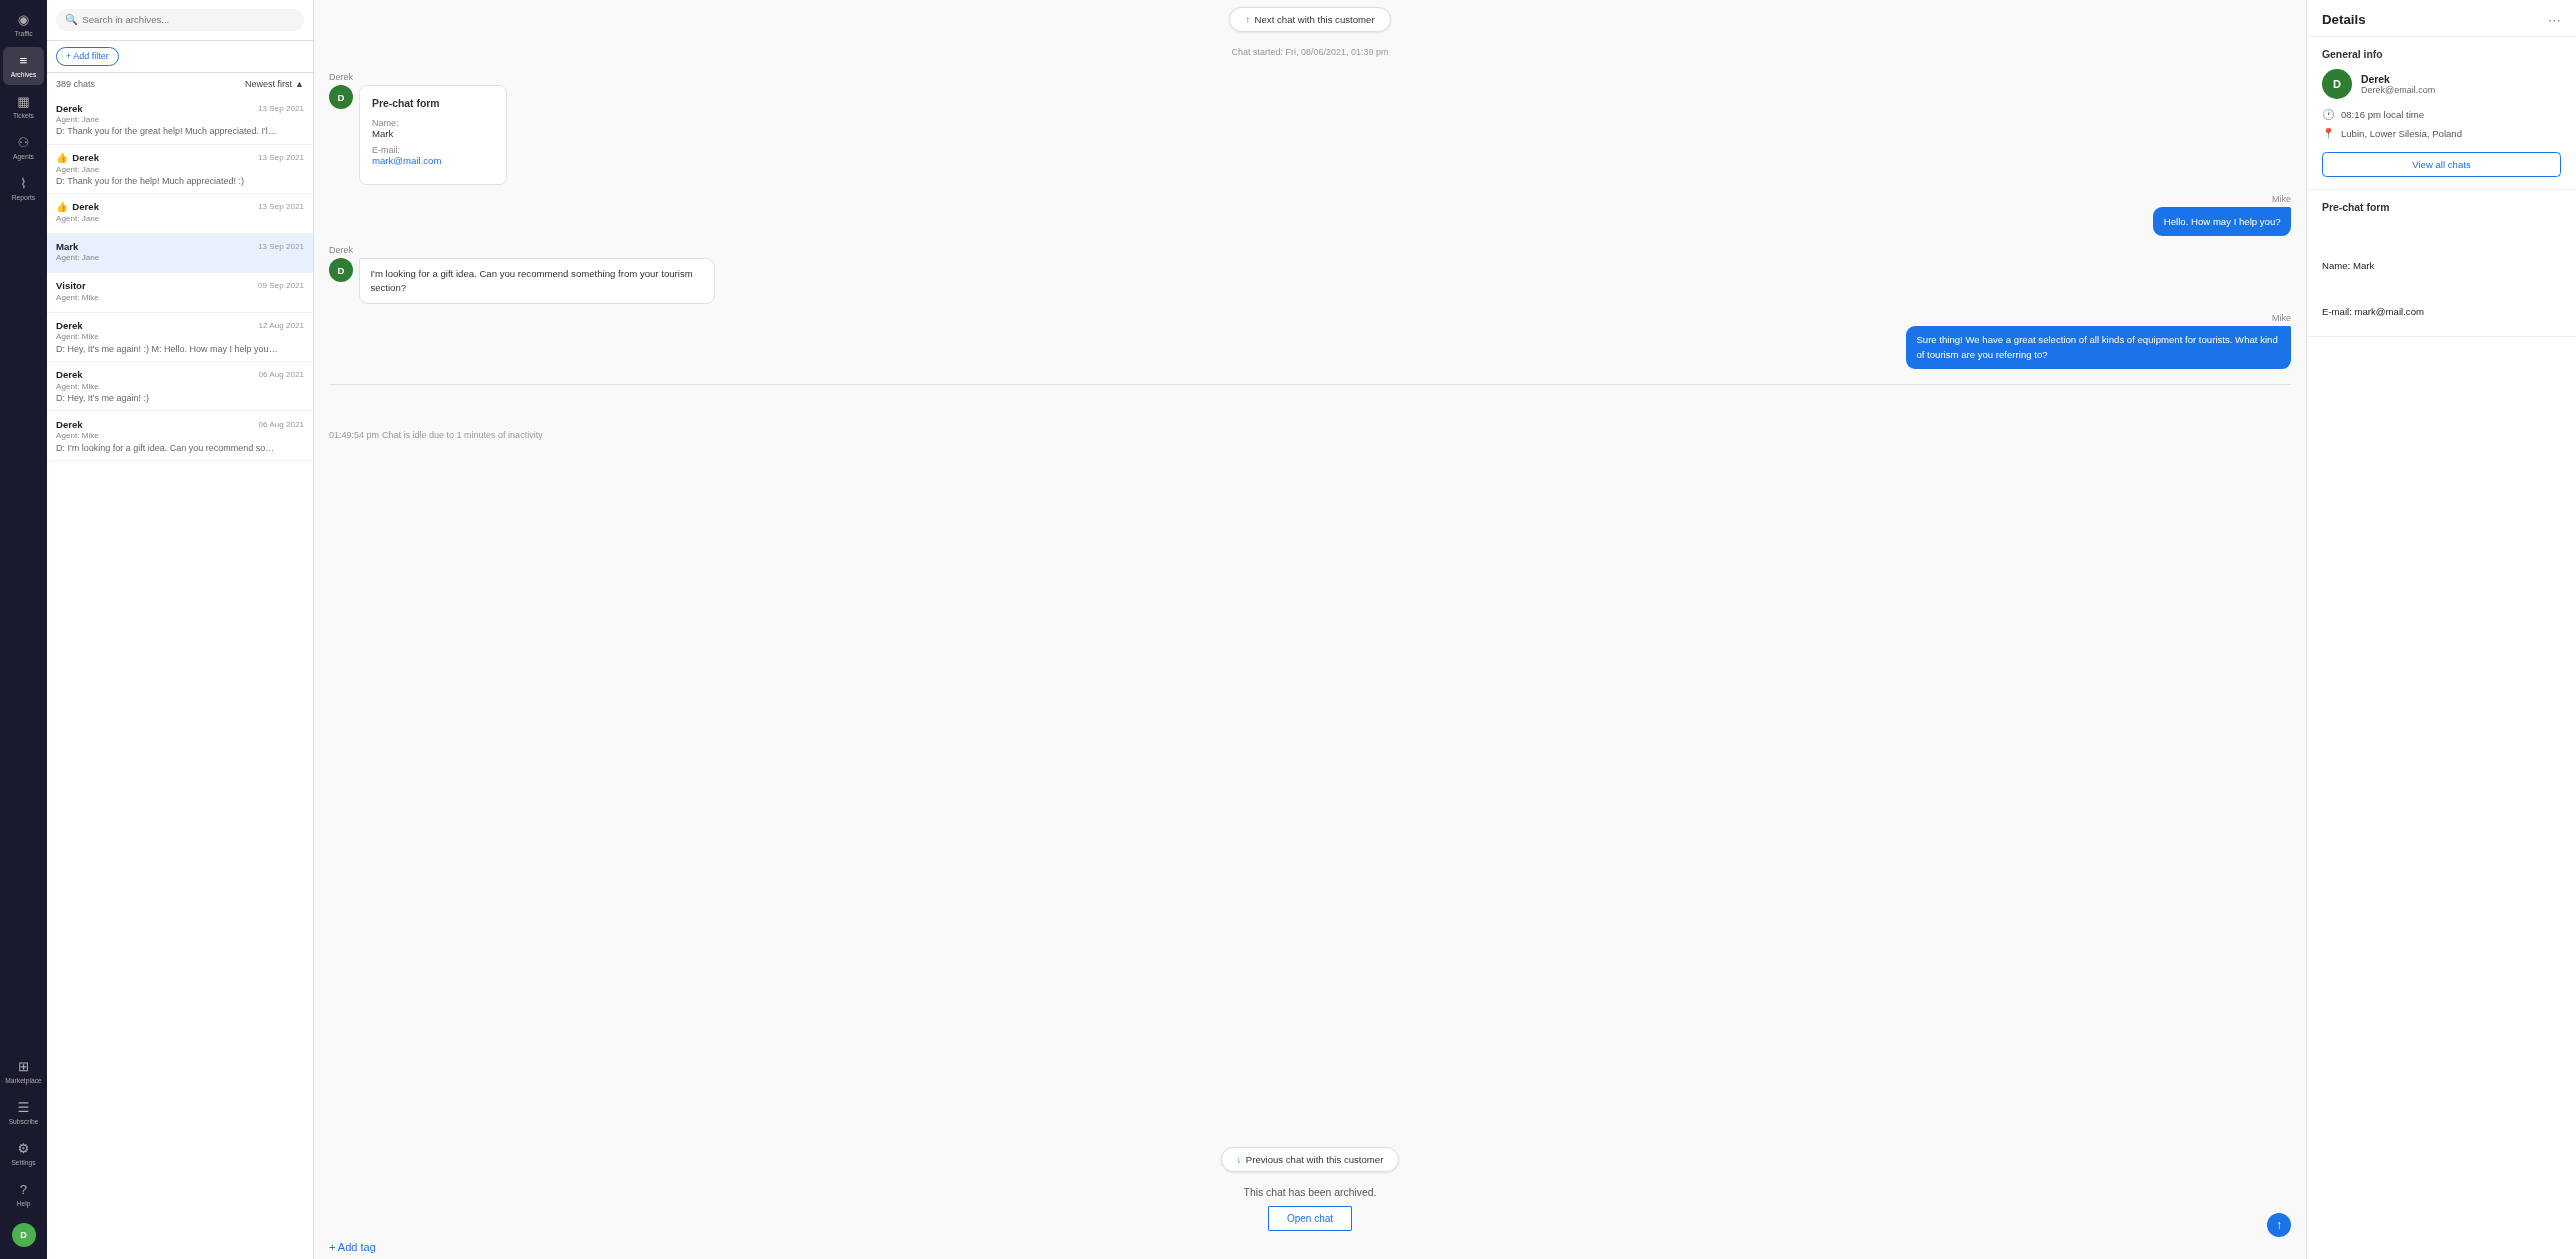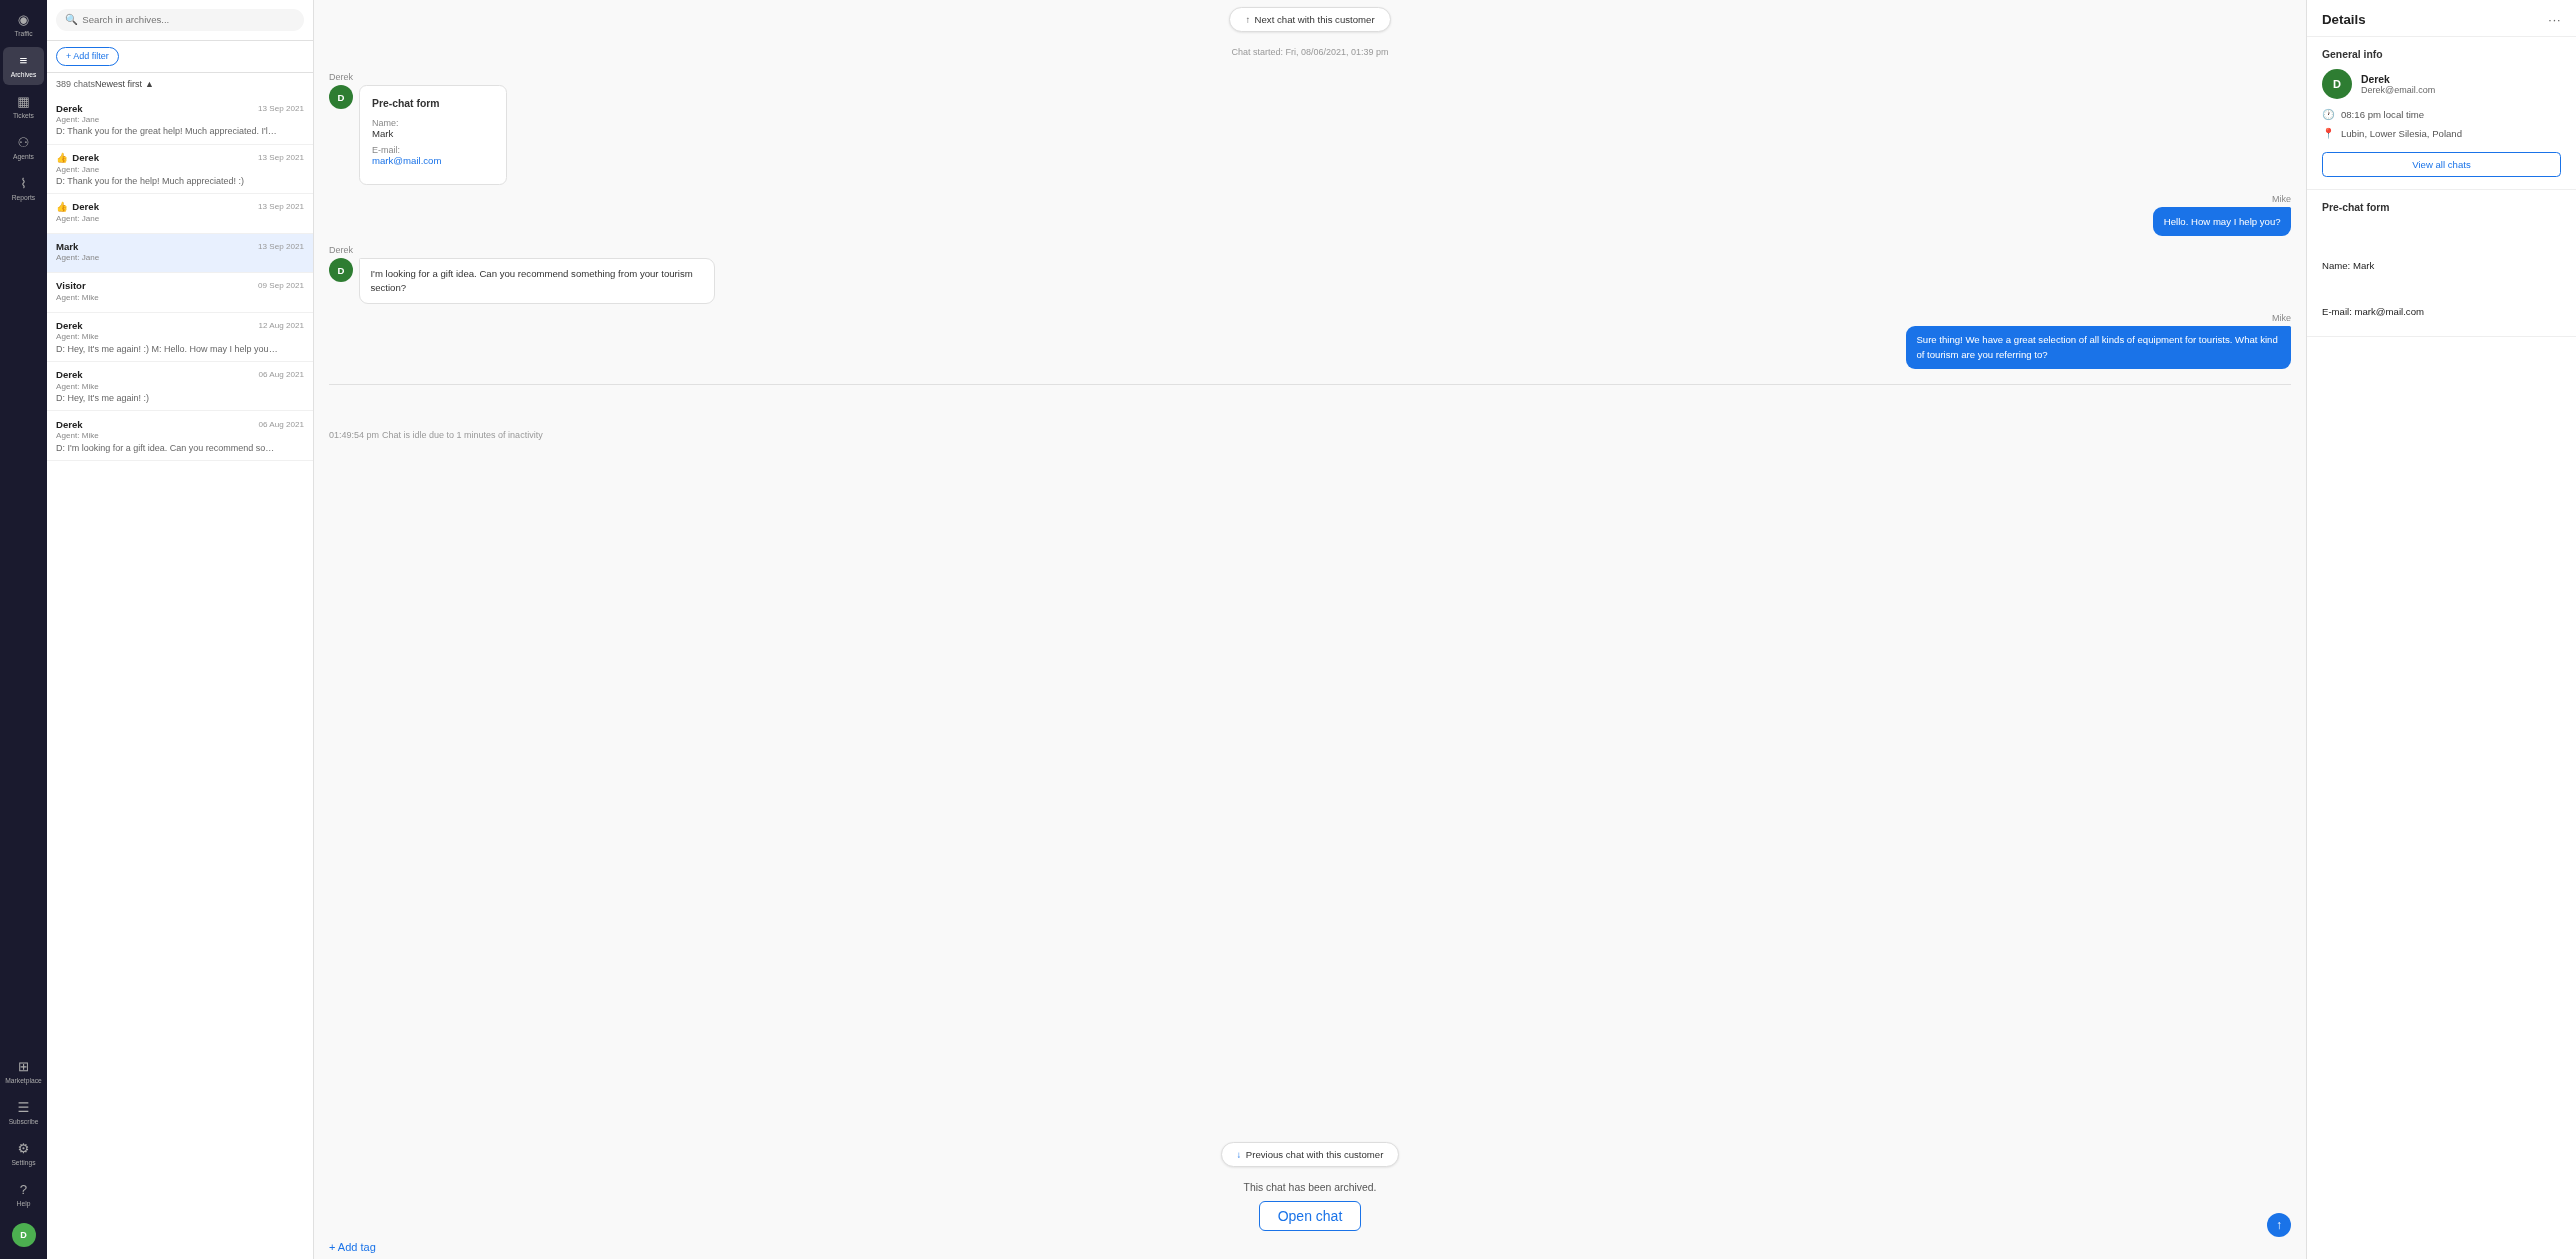--- a/index.html
+++ b/index.html
@@ -81,21 +81,21 @@
       font-size: 9px;
       cursor: pointer;
       display: flex;
       align-items: center;
       gap: 3px;
     }
 
     .archive-list-header {
       padding: 6px 9px;
       display: flex;
-      justify-content: flex-start;
+      justify-content: space-between;
       align-items: center;
       font-size: 9px;
       color: #666;
     }
     .sort-btn {
       display: flex;
       align-items: center;
       gap: 3px;
       cursor: pointer;
       color: #444;
@@ -285,23 +285,23 @@
       gap: 7.4px;
     }
     .archived-text {
       font-size: 10.4px;
       color: #555;
     }
     .open-chat-btn {
       border: 0.7px solid #1a73e8;
       color: #1a73e8;
       background: white;
-      border-radius: 6px;
+      border-radius: 1px;
       padding: 6px 18px;
-      font-size: 14px;
+      font-size: 10px;
       cursor: pointer;
     }
 
     .add-tag-row {
       padding: 6px 15px;
       background: #f9f9f9;
     }
     .add-tag-btn {
       color: #1a73e8;
       background: none;

